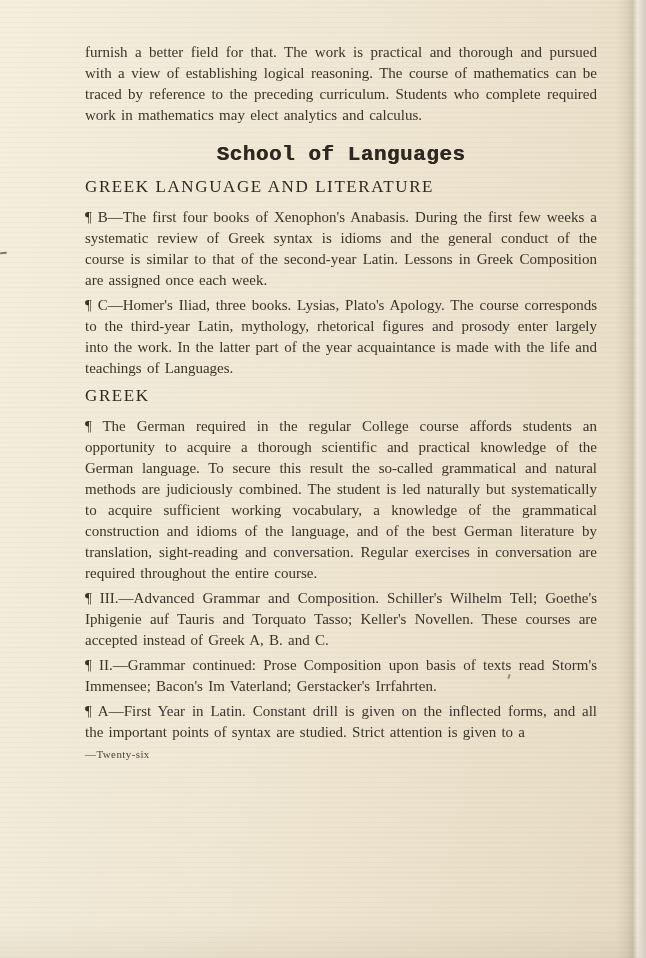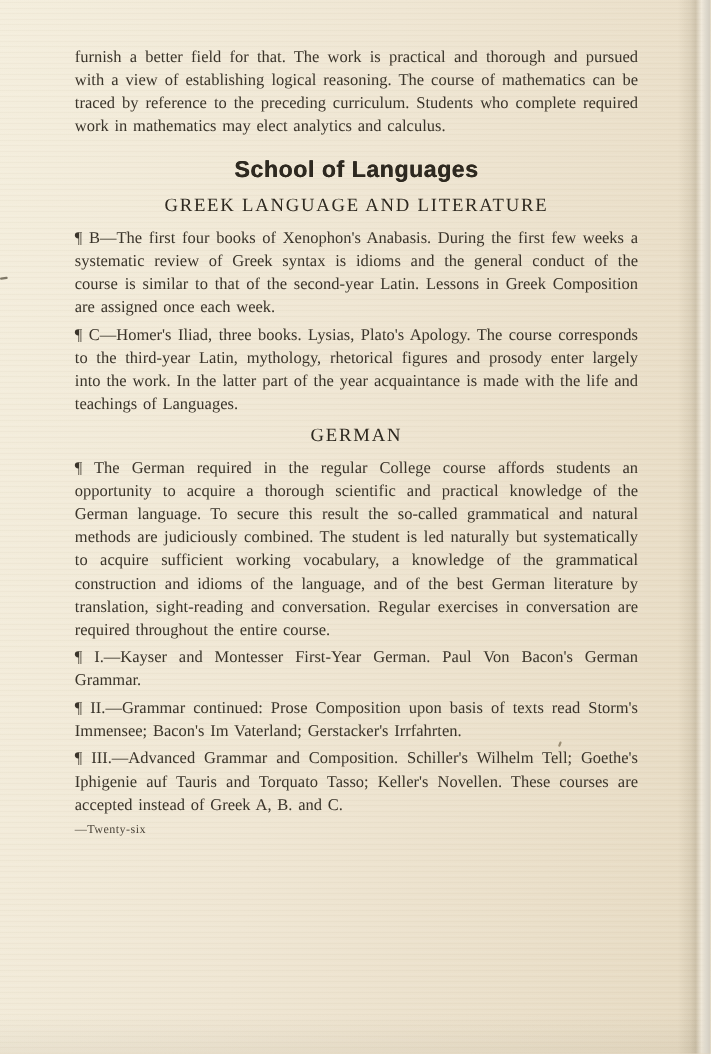--- a/index.html
+++ b/index.html
@@ -52,48 +52,47 @@
       rgba(100,88,64,0.10) 38%,
       rgba(100,88,64,0.20) 55%,
       rgba(245,243,238,0.45) 72%,
       var(--edge, #dcd7cb) 88%,
       #d2ccbf 100%);
     z-index: 3;
   }
   .content {
     position: absolute;
     top: 42px;
-    left: 68px;
+    left: 85px;
     width: 512px;
     color: var(--ink, #3a342a);
     z-index: 2;
   }
   .para {
     font-size: 15px;
     line-height: 21px;
     text-align: justify;
     word-spacing: 1.5px;
     margin: 0 0 4px 0;
   }
   .heading-blackletter {
-    font-family: Liberation Sans, sans-serif;
+    font-family: Liberation Mono, monospace;
     font-weight: bold;
     font-size: 21px;
     line-height: 26px;
     text-align: center;
     letter-spacing: 0.5px;
     color: var(--heading-ink, #2e2920);
     text-shadow: 0.4px 0 0 currentColor;
     margin: 16px 0 8px 0;
   }
   .heading-caps {
     font-size: 17px;
     line-height: 22px;
     font-weight: normal;
-    text-align: center;
     letter-spacing: 1.6px;
     color: var(--heading-ink, #2e2920);
     margin: 6px 0 9px 0;
   }
   .footer {
     font-size: 11px;
     line-height: 14px;
     text-align: left;
     padding-right: 34px;
     margin-top: 3px;
@@ -133,31 +132,31 @@
     <h2 class="heading-blackletter">School of Languages</h2>
 
     <h3 class="heading-caps">GREEK LANGUAGE AND LITERATURE</h3>
 
 
     <p class="para">¶ B—The first four books of Xenophon's Anabasis.  During the first few weeks a systematic review of Greek syntax is idioms and the general conduct of the course is similar to that of the second-year Latin.  Lessons in Greek Composition are assigned once each week.</p>
 
     <p class="para">¶ C—Homer's Iliad, three books.  Lysias, Plato's Apology.  The course corresponds to the third-year Latin, mythology, rhetorical figures and prosody enter largely into the work.  In the latter part of the year acquaintance is made with the life and teachings of Languages.</p>
 
 
-    <h3 class="heading-caps">GERMAN</h3>
+    <h3 class="heading-caps">GREEK</h3>
 
     <p class="para">¶ The German required in the regular College course affords students an opportunity to acquire a thorough scientific and practical knowledge of the German language.  To secure this result the so-called grammatical and natural methods are judiciously combined.  The student is led naturally but systematically to acquire sufficient working vocabulary, a knowledge of the grammatical construction and idioms of the language, and of the best German literature by translation, sight-reading and conversation.  Regular exercises in conversation are required throughout the entire course.</p>
 
-    <p class="para">¶ I.—Kayser and Montesser First-Year German.  Paul Von Bacon's German Grammar.</p>
+
+    <p class="para">¶ III.—Advanced Grammar and Composition.  Schiller's Wilhelm Tell; Goethe's Iphigenie auf Tauris and Torquato Tasso; Keller's Novellen.  These courses are accepted instead of Greek A, B. and C.</p>
 
     <p class="para">¶ II.—Grammar continued:  Prose Composition upon basis of texts read Storm's Immensee; Bacon's Im Vaterland; Gerstacker's Irrfahrten.</p>
 
-    <p class="para">¶ III.—Advanced Grammar and Composition.  Schiller's Wilhelm Tell; Goethe's Iphigenie auf Tauris and Torquato Tasso; Keller's Novellen.  These courses are accepted instead of Greek A, B. and C.</p>
 
-
+    <p class="para">¶ A—First Year in Latin.  Constant drill is given on the inflected forms, and all the important points of syntax are studied.  Strict attention is given to a</p>
 
     <div class="footer">—Twenty-six</div>
 
   </div>
 
   <div class="artifact tick-left"></div>
   <div class="artifact speck-right"></div>
   <div class="edge"></div>
 
 </div>

